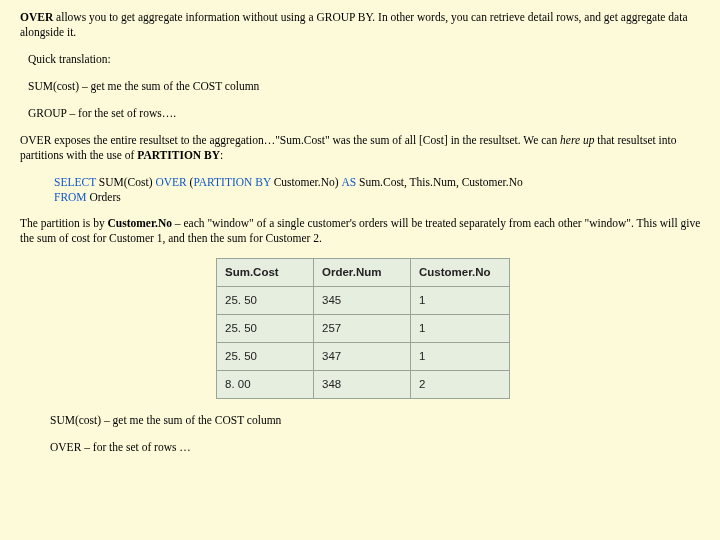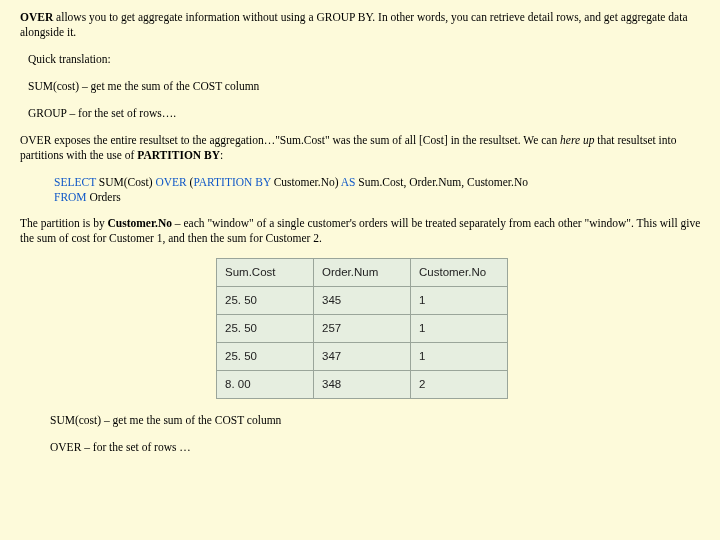--- a/index.html
+++ b/index.html
@@ -25,39 +25,39 @@
   }
   .block {
     margin-bottom: 12px;
   }
   b { font-weight: bold; }
   i { font-style: italic; }
 
   .sql {
     margin: 4px 0 12px 38px;
   }
-  .kw { color: #1058c8; }
+  .kw { color: #1058c8; font-family: Liberation Serif, serif; }
 
   table.data {
     border-collapse: collapse;
     margin: 6px auto 14px 200px;
   }
   table.data th, table.data td {
     border: 1px solid #9aa59a;
     padding: 6px 18px 6px 8px;
     background: #e6eee0;
     text-align: left;
     font-family: Arial, Helvetica, sans-serif;
     font-size: 11.5px;
     font-weight: normal;
     color: #222;
     min-width: 70px;
   }
   table.data th {
-    font-weight: normal;
+    font-weight: bold;
   }
   .indent {
     margin-left: 22px;
   }
 </style>
 </head>
 <body>
 
 <div class="page">
 
@@ -70,21 +70,21 @@
     <div class="tight">SUM(cost) – get me the sum of the COST column</div>
     <div class="tight">GROUP – for the set of rows….</div>
   </div>
 
   <p class="para">
     <span>OVER exposes the entire resultset to the aggregation…"Sum.Cost" was the sum of all [Cost] in the resultset. We can </span><i>here up</i><span> that resultset into partitions with the use of </span><b>PARTITION BY</b><span>:</span>
   </p>
 
   <div class="sql">
     <div>
-      <span class="kw">SELECT </span><span>SUM(Cost) </span><span class="kw">OVER </span><span>(</span><span class="kw">PARTITION BY </span><span>Customer.No) </span><span class="kw">AS </span><span>Sum.Cost, Order.Num, Customer.No</span>
+      <span class="kw">SELECT </span><span>SUM(Cost) </span><span class="kw">OVER </span><span>(</span><span class="kw">PARTITION BY </span><span>Customer.No) </span><span class="kw">AS </span><span>Sum.Cost, This.Num, Customer.No</span>
     </div>
     <div>
       <span class="kw">FROM </span><span>Orders</span>
     </div>
   </div>
 
   <p class="para">
     <span>The partition is by </span><b>Customer.No</b><span> – each "window" of a single customer's orders will be treated separately from each other "window". This will give the sum of cost for Customer 1, and then the sum for Customer 2.</span>
   </p>
 

